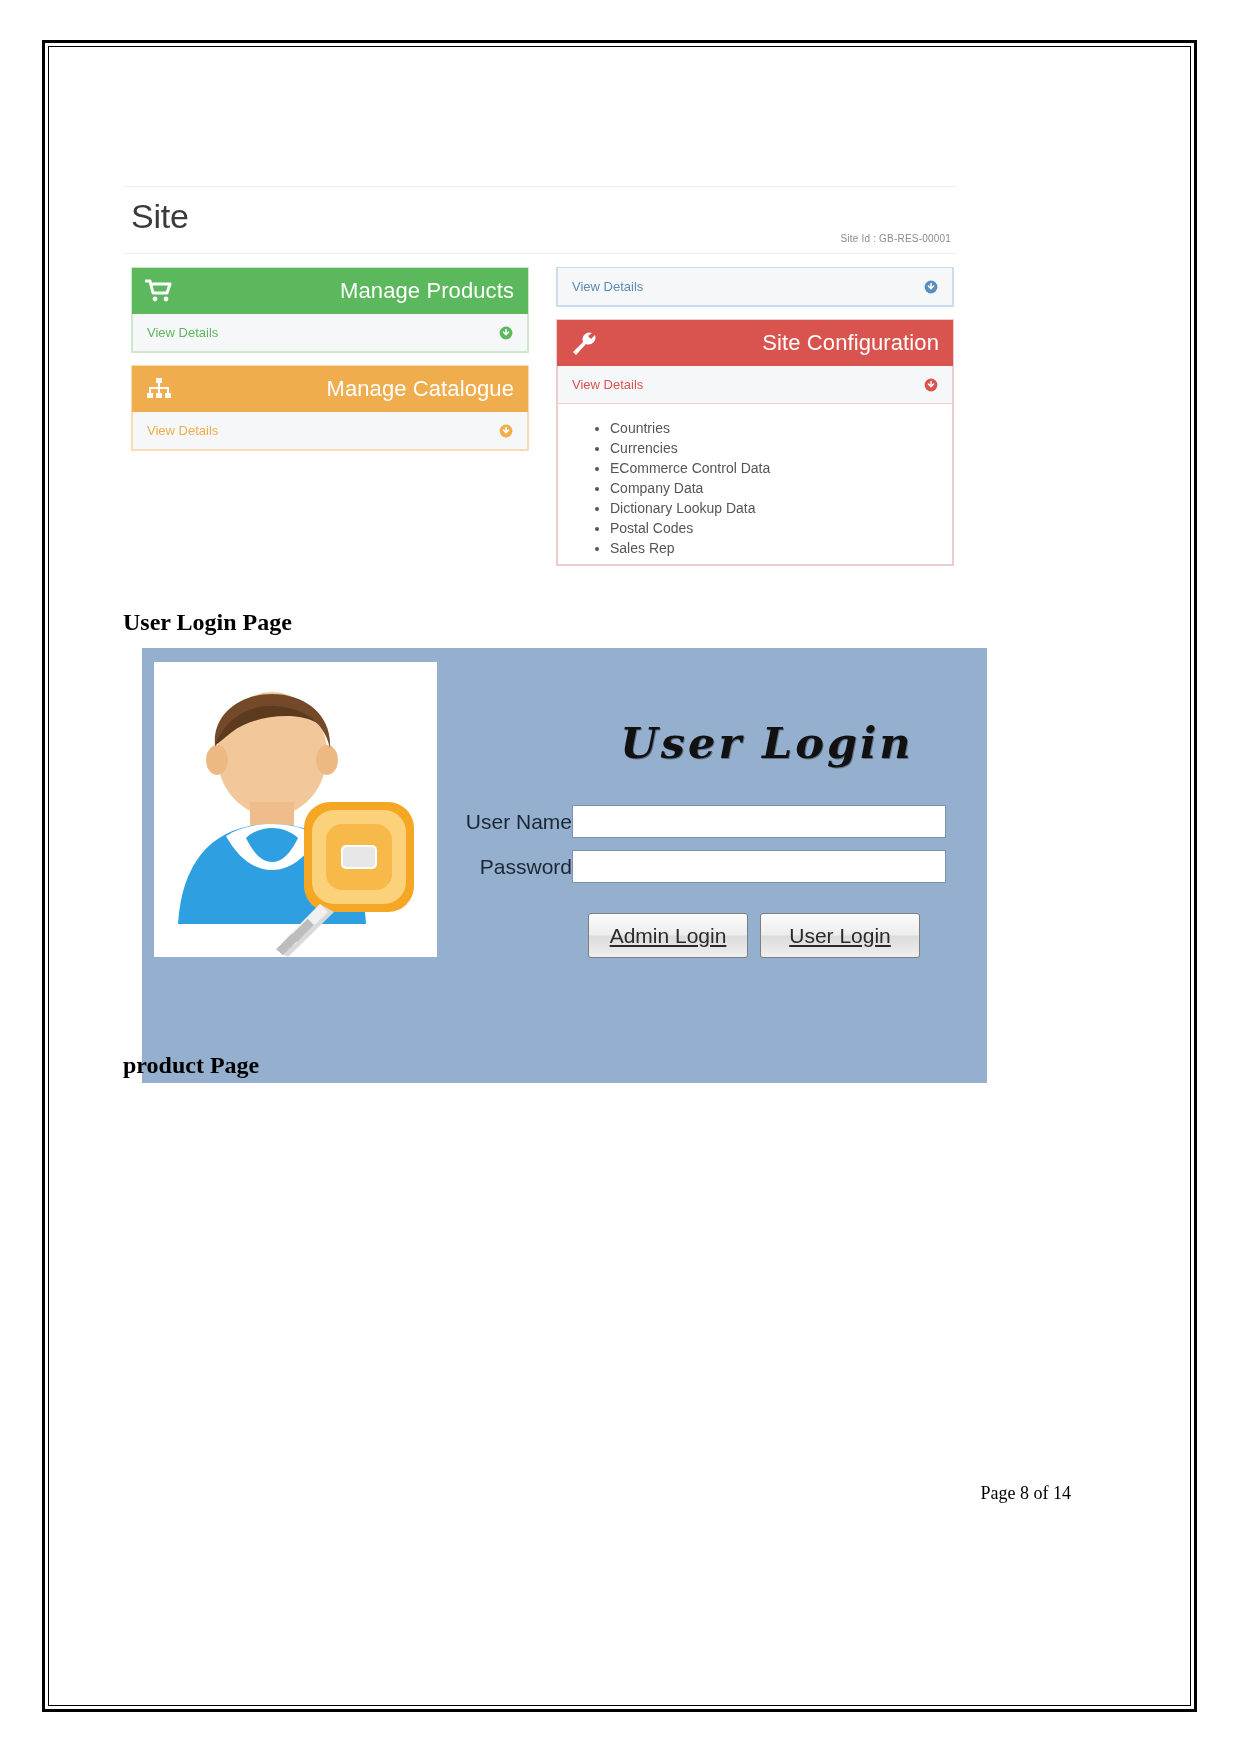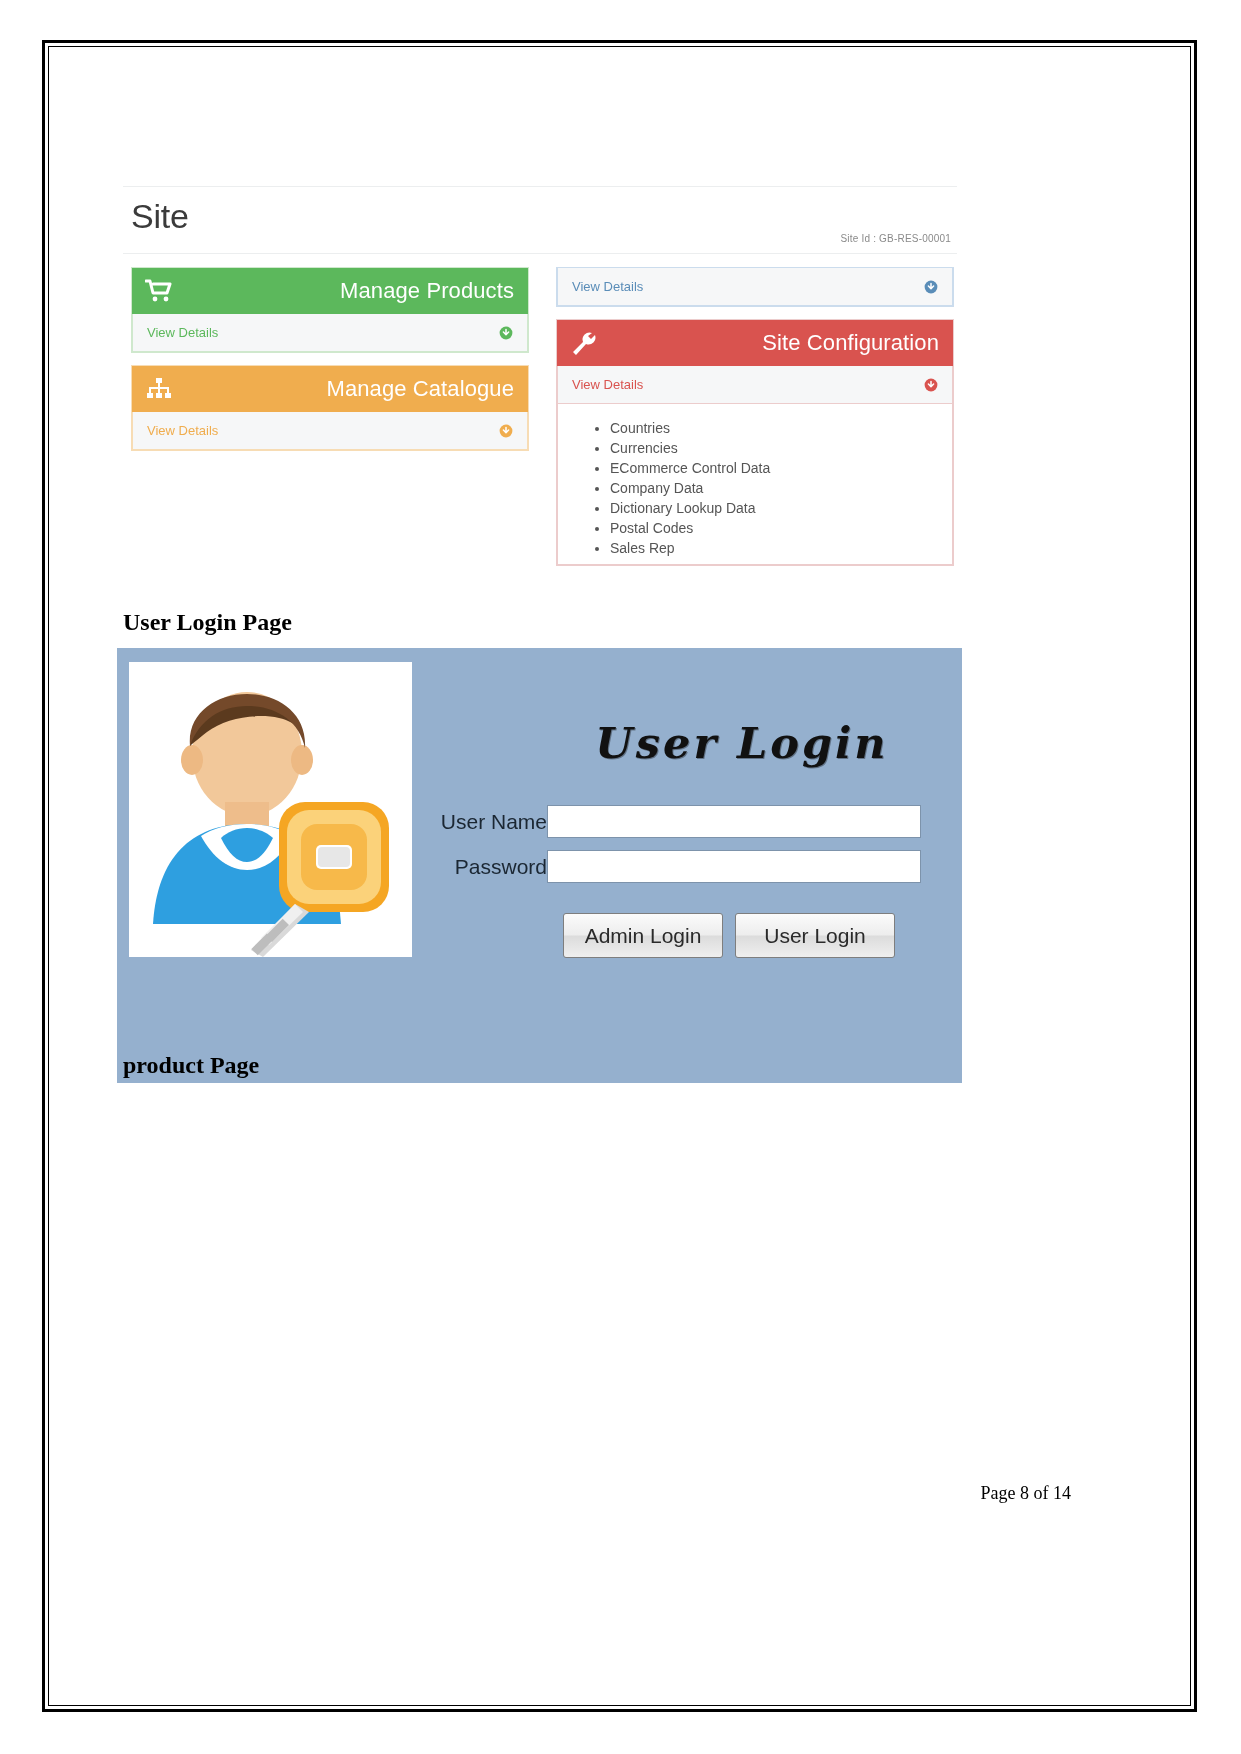--- a/index.html
+++ b/index.html
@@ -188,21 +188,21 @@
     font-size: 24px;
     font-weight: bold;
     color: #000;
   }
   #heading-user-login { left: 63px; top: 551px; }
   #heading-product    { left: 63px; top: 981px; margin-top: 13px; }
 
   
   .login-shot {
     position: absolute;
-    left: 57px;
+    left: 82px;
     top: 590px;
     width: 845px;
     height: 435px;
     background: #95b0ce;
     overflow: hidden;
   }
   .login-avatar {
     position: absolute;
     left: 12px;
     top: 14px;
@@ -263,20 +263,21 @@
     min-width: 160px;
     height: 45px;
     border: 1px solid #7e7e7e;
     border-radius: 3px;
     background: linear-gradient(180deg, #fbfbfb 0%, #ededed 48%, #dcdcdc 52%, #efefef 100%);
     font-family: "Liberation Sans", sans-serif;
     font-size: 21px;
     color: #2a2a2a;
     cursor: pointer;
     padding: 0 14px;
+    text-decoration: underline;
   }
 
   
   .page-footer {
     position: absolute;
     right: 108px;
     top: 1425px;
     font-family: "Liberation Serif", serif;
     font-size: 18px;
     color: #000;

